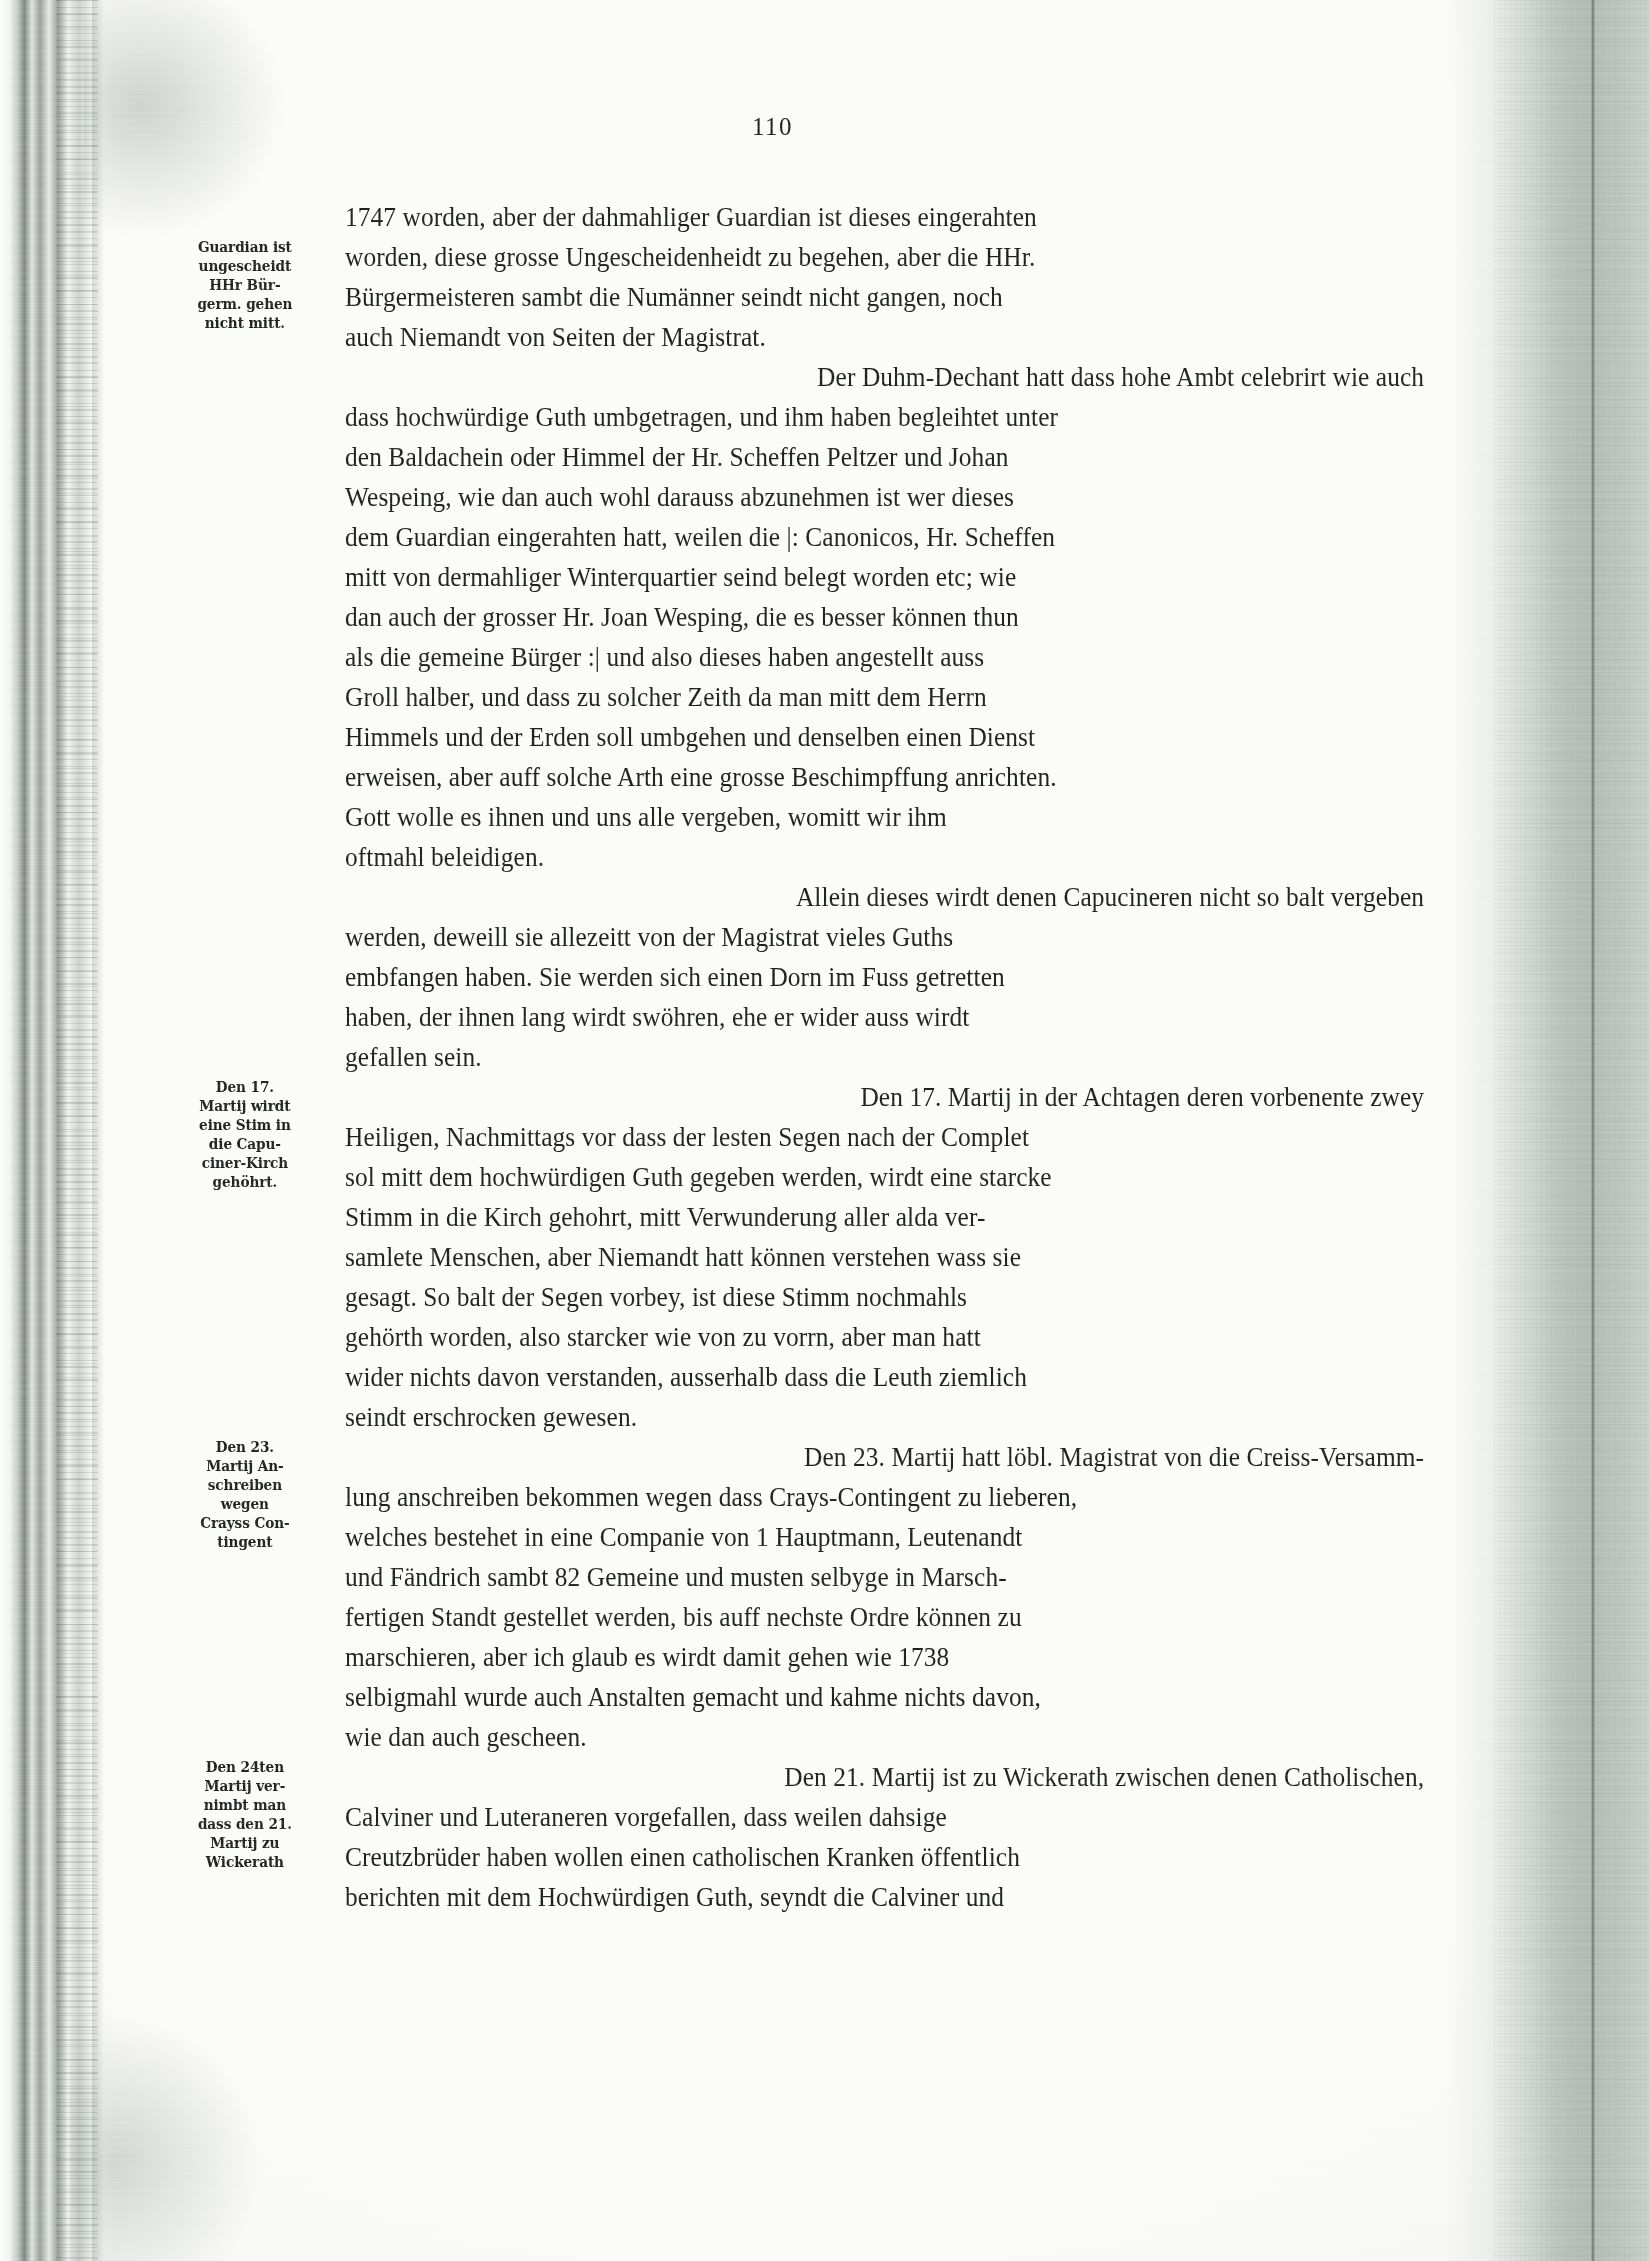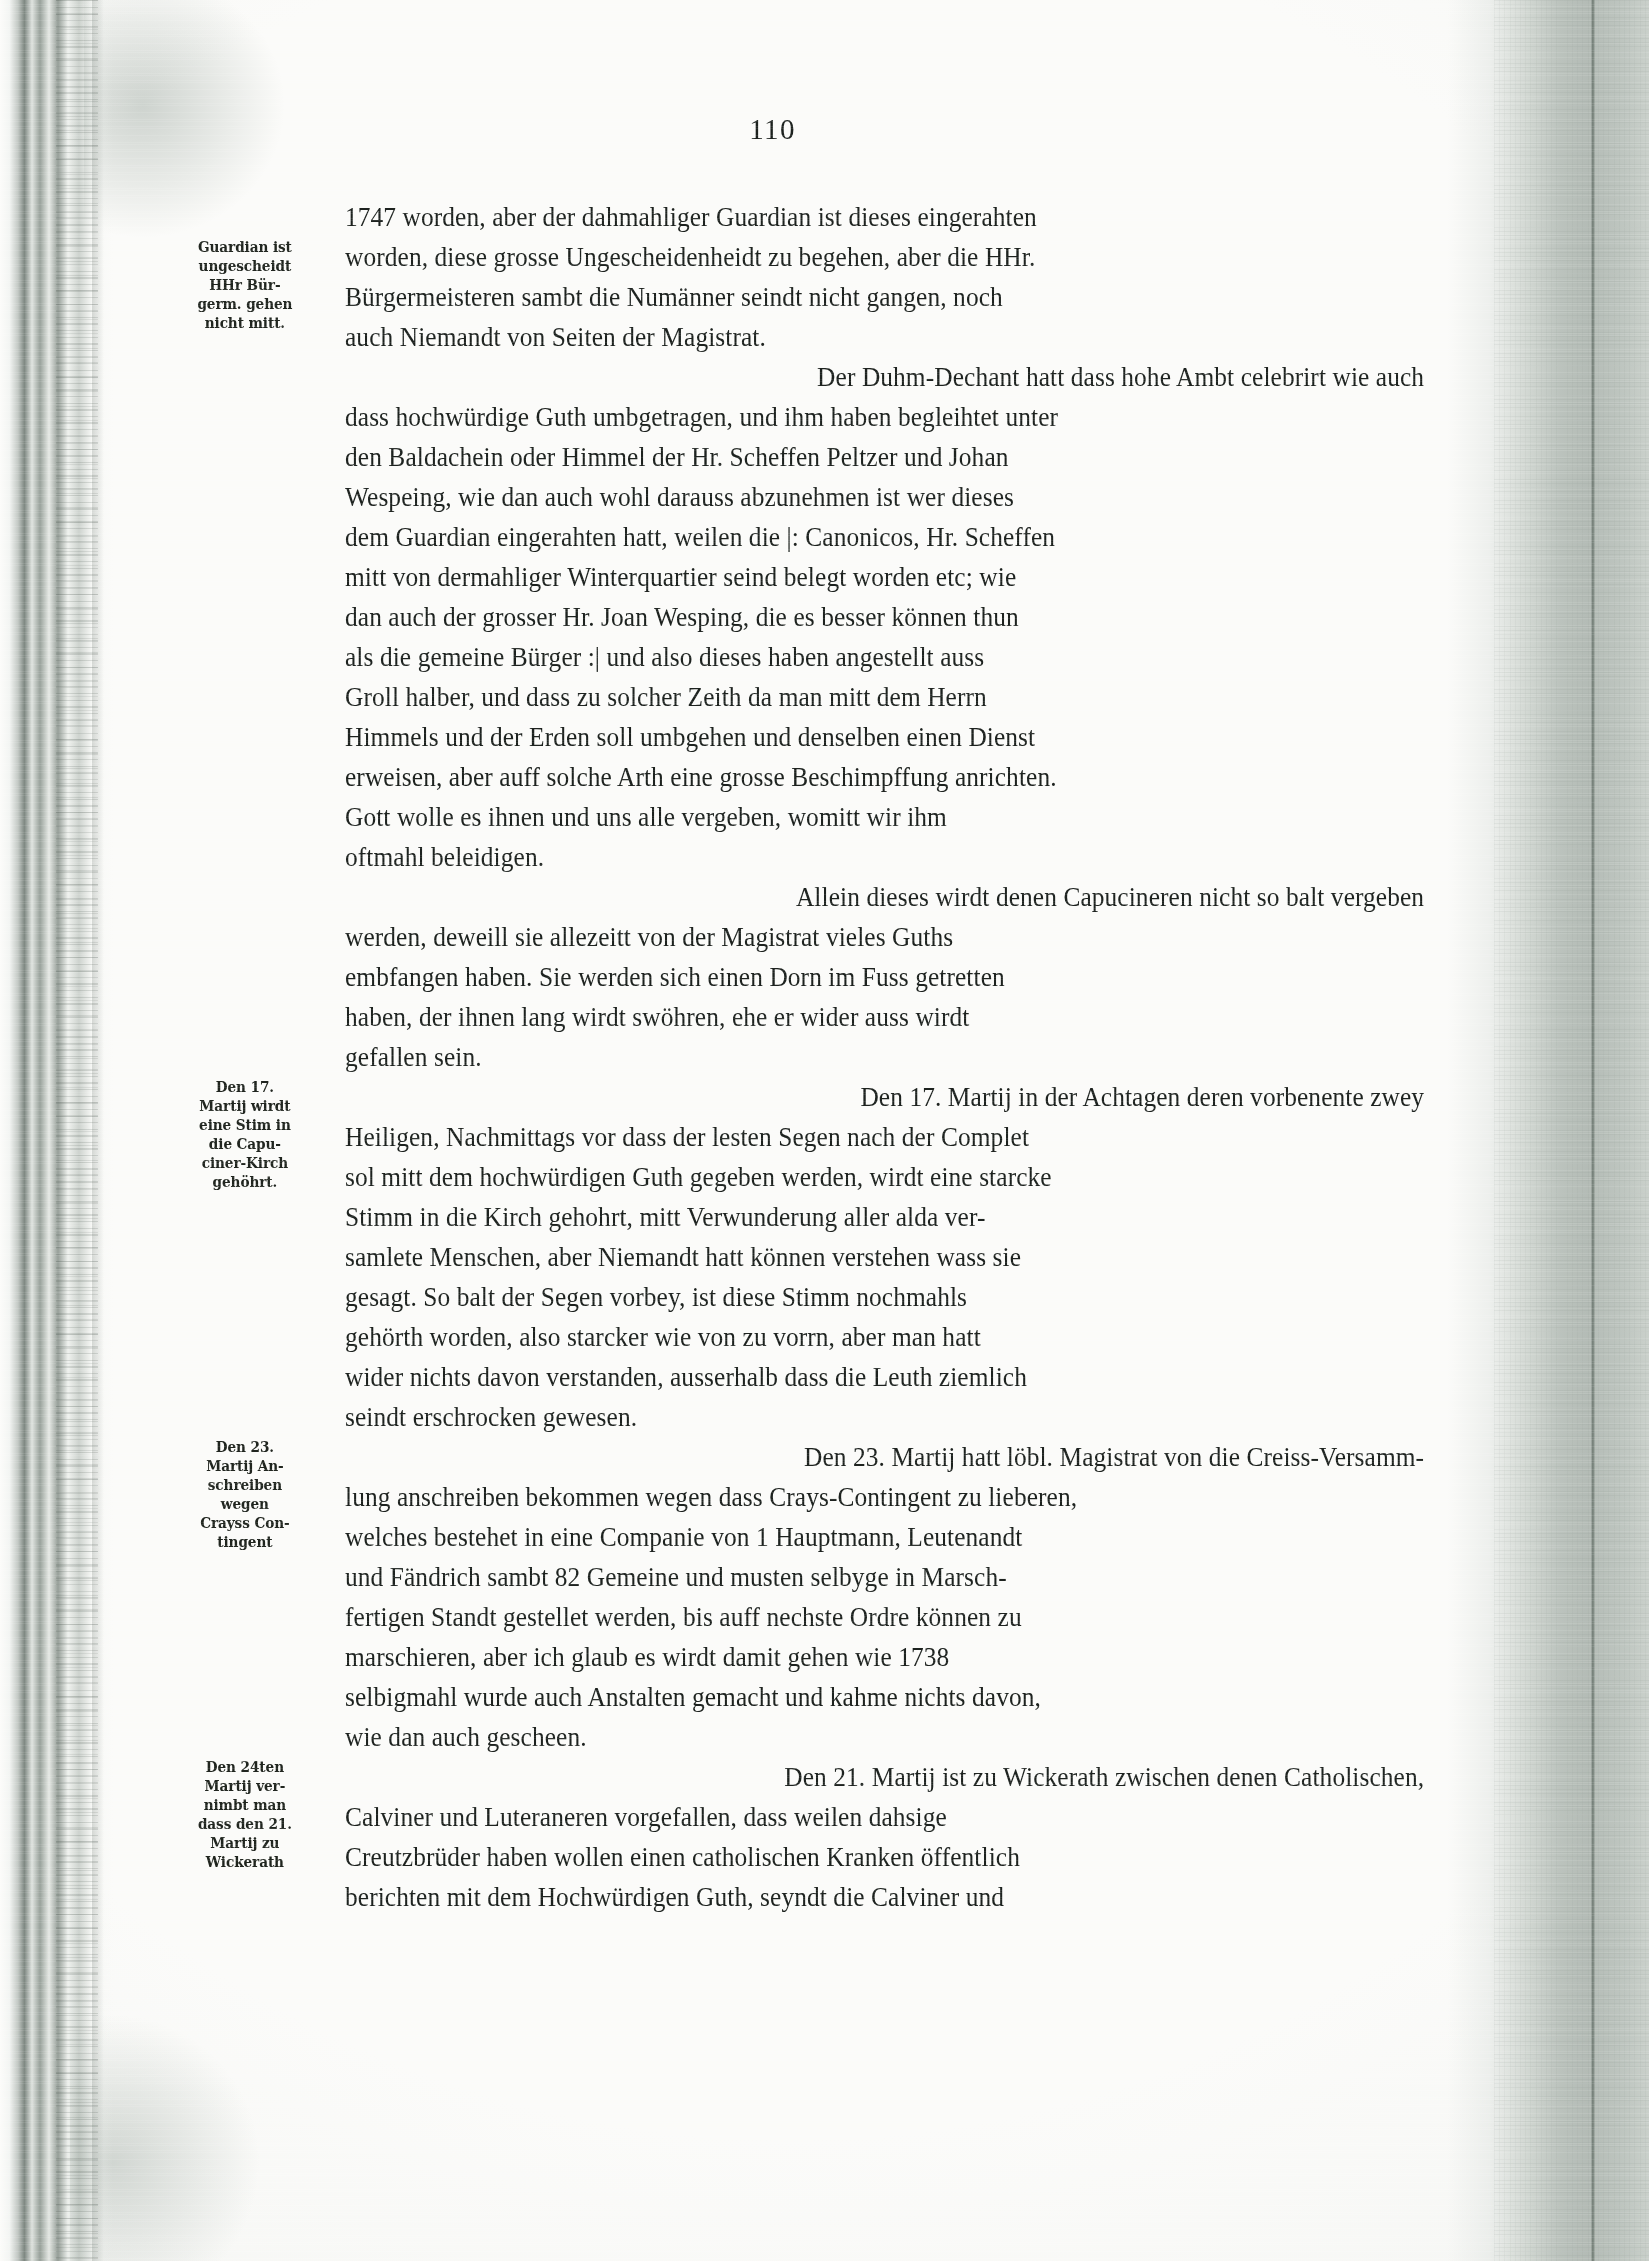--- a/index.html
+++ b/index.html
@@ -93,21 +93,21 @@
     background:radial-gradient(55% 60% at 12% 70%, rgba(150,162,154,.40) 0%, rgba(255,255,255,0) 75%);
     pointer-events:none;
   }
 
   
   #content{position:absolute;inset:0;}
 
   #folio{
     position:absolute;left:0;right:0;top:113px;
     text-align:center;
-    font-size:29px;
+    font-size:25px;
     letter-spacing:1.4px;
     font-family:"Liberation Serif", serif;
   }
   
   #folio span{ position:relative; left:-52px; }
 
   #body-col{
     position:absolute;
     left:345px;
     top:197px;

